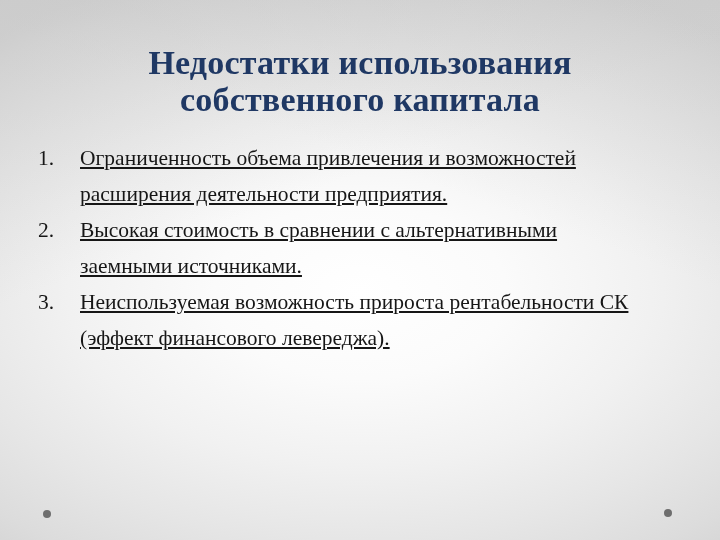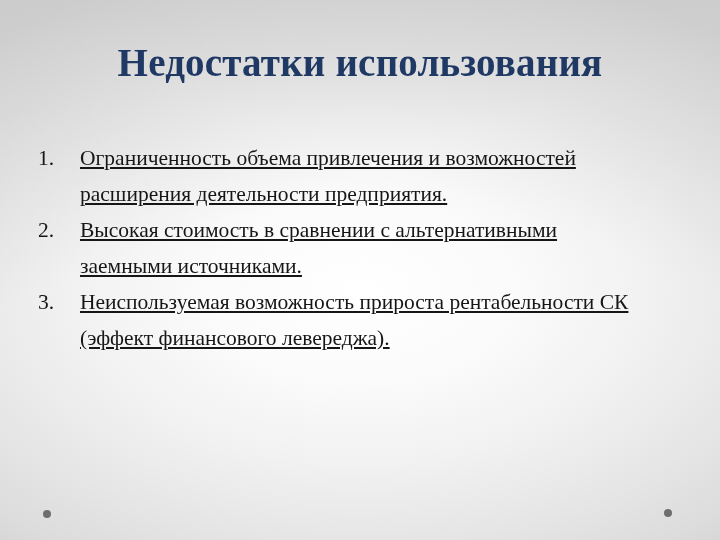--- a/index.html
+++ b/index.html
@@ -50,21 +50,21 @@
     left: 60px;
     top: 44px;
     width: 600px;
     text-align: center;
     z-index: 2;
   }
 
   .title-line {
     font-family: "Liberation Serif", "DejaVu Serif", serif;
     font-weight: bold;
-    font-size: 39px;
+    font-size: 34px;
     line-height: 37px;
     letter-spacing: 0.2px;
     color: #1f3864;
     white-space: nowrap;
   }
 
   
   .body-block {
     position: absolute;
     left: 34px;
@@ -119,20 +119,21 @@
   .deco-dot.left  { left: 43px;  top: 510px; }
   .deco-dot.right { left: 664px; top: 509px; }
 </style>
 </head>
 <body>
 
 <div class="slide">
 
   <div class="title-block">
     <div class="title-line">Недостатки использования</div>
+    <div class="title-line">собственного капитала</div>
   </div>
 
   <div class="body-block">
     <ol class="points">
 
       <li>
         <span class="marker">1.</span>
         <span class="point-text">Ограниченность объема привлечения и возможностей расширения деятельности предприятия.</span>
       </li>
 

